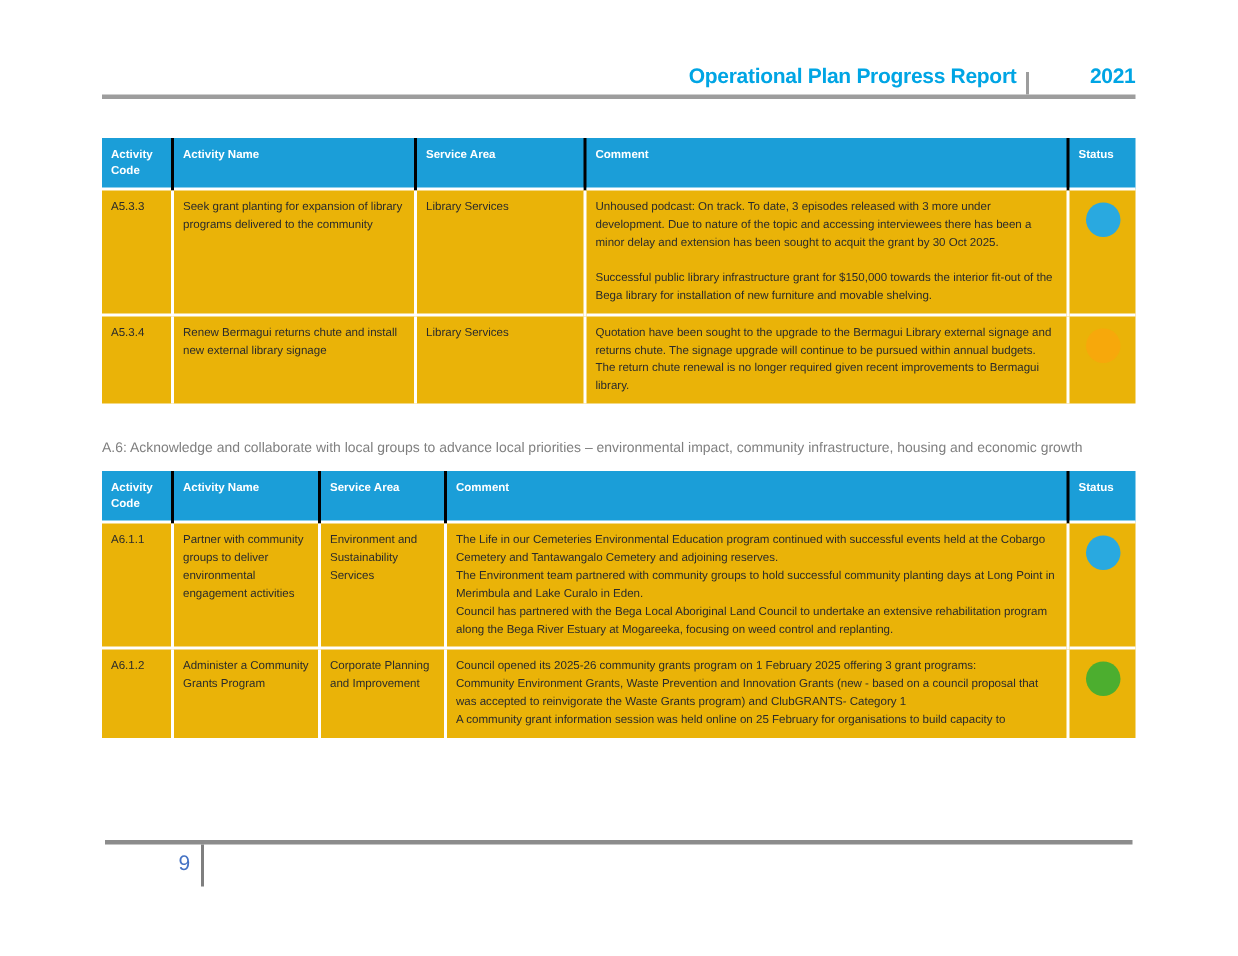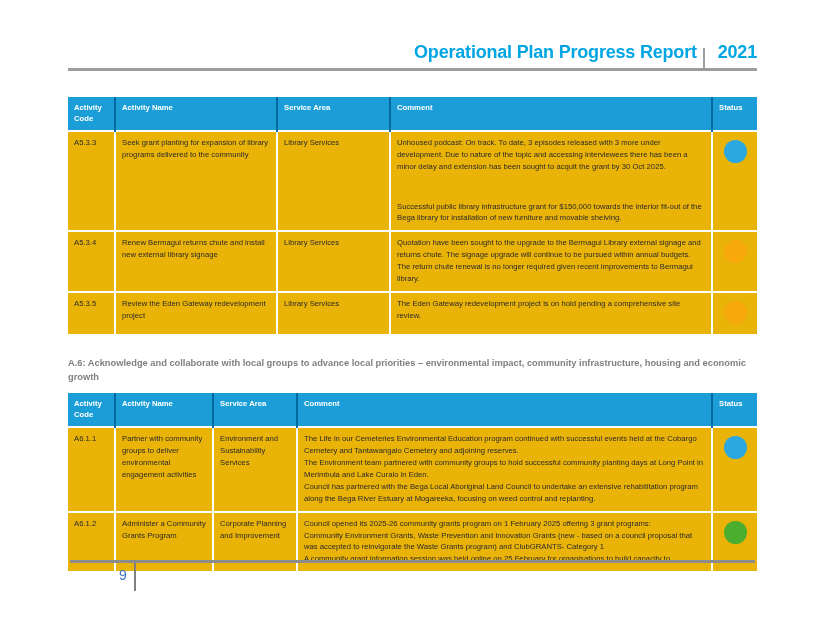--- a/index.html
+++ b/index.html
@@ -7,55 +7,55 @@
   body {
     width: 825px; height: 637px; position: relative; overflow: hidden;
     font-family: "Liberation Sans", sans-serif; color: #262626;
   }
   .header-inner {
     margin-left: 68px; width: 689px; padding-top: 42px;
     display: flex; justify-content: flex-end; align-items: flex-end;
     border-bottom: 3px solid #9d9d9d;
   }
   .report-title, .report-year {
-    color: #00a5e4; font-weight: bold; font-size: 18px; line-height: 1.2;
-    padding-bottom: 4px; letter-spacing: -0.2px;
+    color: #00a5e4; font-weight: bold; font-size: 14px; line-height: 1.2;
+    padding-bottom: 4px; letter-spacing: -0.2px; margin-left: 28px;
   }
   .header-divider { width: 2px; align-self: stretch; margin: 0 13px 0 6px; background: #9d9d9d; margin-top: 6px; }
   main { margin-left: 68px; width: 689px; }
   table { border-collapse: collapse; table-layout: fixed; width: 689px; border-radius: 16px; }
   table.t1 { margin-top: 26px; }
   table.t2 { margin-top: 8px; }
   th {
     background: #1b9ed8; color: #ffffff; font-weight: bold; text-align: left;
     vertical-align: top; font-size: 7.7px; line-height: 1.5; padding: 5px 6px;
-    border-left: 2px solid #0369a1; height: 32px;
+    border-left: 2px solid #000000; height: 32px;
   }
   th:first-child, td:first-child { border-left: none; }
   td {
     background: #eab308; vertical-align: top; font-size: 7.7px; line-height: 1.55;
     padding: 5px 6px 6px 6px; border-left: 2px solid #ffffff; border-top: 2px solid #ffffff;
     color: #2b2b2b;
   }
   .t1 .col-code { width: 47px; } .t1 .col-name { width: 162px; } .t1 .col-area { width: 113px; }
   .t1 .col-comment { width: 322px; } .t1 .col-status { width: 45px; }
   .t2 .col-code { width: 47px; } .t2 .col-name { width: 98px; } .t2 .col-area { width: 84px; }
   .t2 .col-comment { width: 415px; } .t2 .col-status { width: 45px; }
   .comment-line { margin: 0; }
-  .para-gap { margin-top: 28px; }
+  .para-gap { margin-top: 11px; }
   .status-cell { text-align: center; }
   .status-dot {
     display: inline-block; width: 23px; height: 23px; border-radius: 50%;
     margin-top: 3px; background: #cccccc;
   }
   .status-dot[data-status="blue"]   { background: #29a9e0; }
   .status-dot[data-status="orange"] { background: #f7a80b; }
   .status-dot[data-status="green"]  { background: #4cae2f; }
   .section-heading {
-    margin-top: 22px; font-size: 9.3px; font-weight: bold; color: #7f7f7f; line-height: 1.55;
+    margin-top: 22px; font-size: 9.3px; font-weight: normal; color: #7f7f7f; line-height: 1.55;
   }
   .strategic-objective { margin-top: 9px; font-size: 8.6px; color: #1a1a1a; line-height: 1.4; }
   footer { position: absolute; left: 70px; top: 560px; width: 685px; }
   .footer-rule { height: 3px; background: #8c8c8c; width: 685px; }
   .page-num-row { display: flex; align-items: flex-start; margin-left: 49px; }
   .page-number { font-size: 14px; color: #4472c4; padding: 4px 7px 0 0; line-height: 1.2; }
   .footer-bar { width: 2px; height: 28px; background: #7f7f7f; }
 </style>
 </head>
 <body>
@@ -92,31 +92,20 @@
         <td class="status-cell">
           <span class="status-dot" data-status="blue"></span>
         </td>
       </tr>
       <tr>
         <td>A5.3.4</td>
         <td>Renew Bermagui returns chute and install new external library signage</td>
         <td>Library Services</td>
         <td>
           <div class="comment-line">Quotation have been sought to the upgrade to the Bermagui Library external signage and returns chute. The signage upgrade will continue to be pursued within annual budgets. The return chute renewal is no longer required given recent improvements to Bermagui library.</div>
-        </td>
-        <td class="status-cell">
-          <span class="status-dot" data-status="orange"></span>
-        </td>
-      </tr>
-      <tr>
-        <td>A5.3.5</td>
-        <td>Review the Eden Gateway redevelopment project</td>
-        <td>Library Services</td>
-        <td>
-          <div class="comment-line">The Eden Gateway redevelopment project is on hold pending a comprehensive site review.</div>
         </td>
         <td class="status-cell">
           <span class="status-dot" data-status="orange"></span>
         </td>
       </tr>
     </tbody>
   </table>
 
   <h2 class="section-heading">A.6: Acknowledge and collaborate with local groups to advance local priorities – environmental impact, community infrastructure, housing and economic growth</h2>
 

